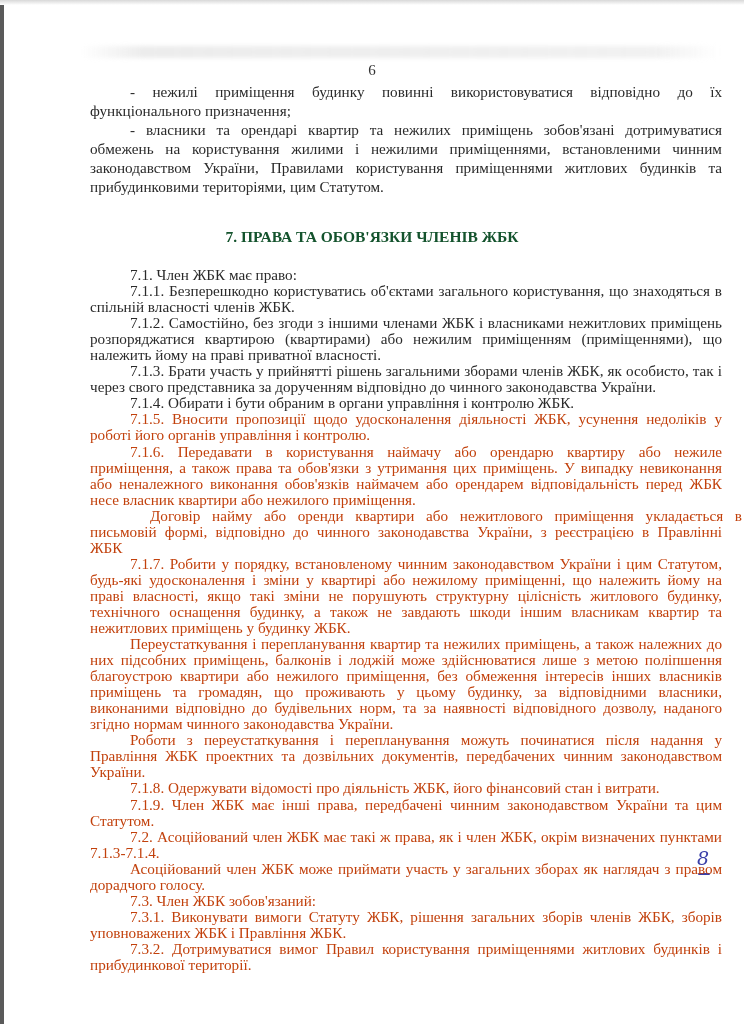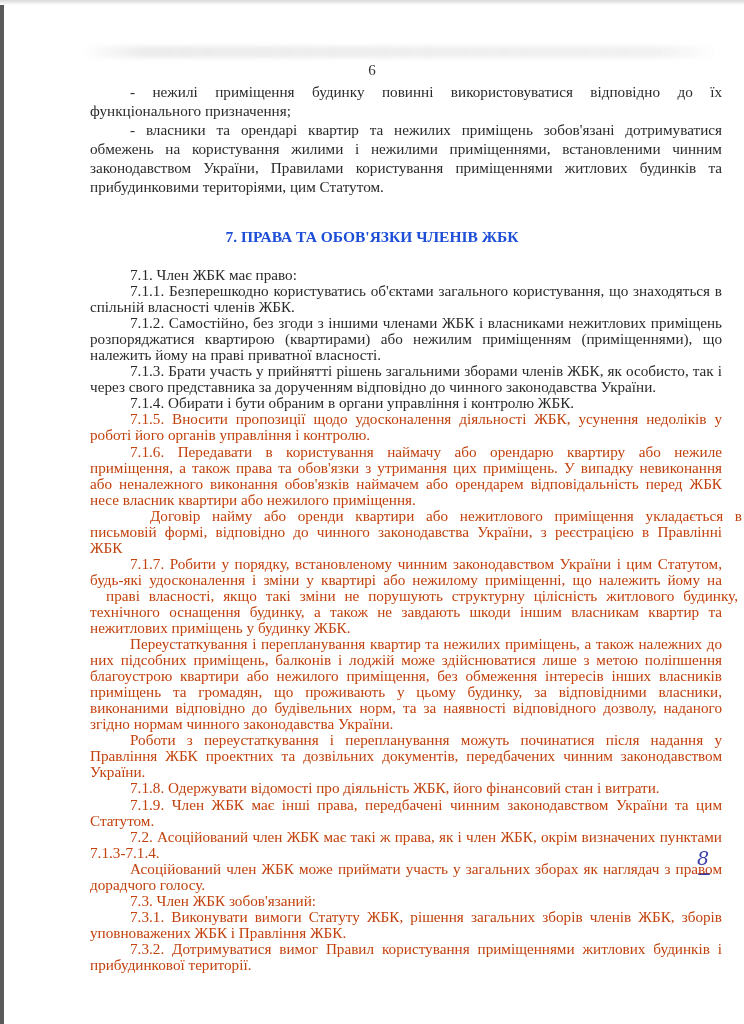--- a/index.html
+++ b/index.html
@@ -32,21 +32,21 @@
     font-size: 15.2px; line-height: 19px; height: 19px;
     white-space: nowrap;
     text-align: justify; text-align-last: justify;
   }
   .line.indent { left: 130px; width: 592px; }
   .line.last { text-align-last: left; }
   .line.bold { font-weight: normal; }
   .line.faint { color: #c2410c; }
   .heading {
     position: absolute; left: 0; width: 744px; top: 228px;
-    text-align: center; font-weight: bold; font-size: 15.5px; color: #1d4ed8;
+    text-align: center; font-weight: bold; font-size: 15.5px; color: #14532d;
   }
   .handwritten-mark {
     position: absolute; left: 697px; top: 849px;
     font-family: "DejaVu Serif", serif; font-style: italic;
     color: #3a3fa8; font-size: 19px; line-height: 19px;
   }
   .handwritten-underline {
     position: absolute; left: 698px; top: 873px; width: 12px; height: 2px;
     background: #3a3fa8; border-radius: 1px;
   }
@@ -89,21 +89,21 @@
 <div class="line last faint" style="top: 425px;">роботі його органів управління і контролю.</div>
 <div class="line indent faint" style="top: 442px;">7.1.6.  Передавати  в  користування  наймачу  або  орендарю  квартиру  або  нежиле</div>
 <div class="line faint" style="top: 458px;">приміщення, а також права та обов'язки з утримання цих приміщень. У випадку невиконання</div>
 <div class="line faint" style="top: 474px;">або неналежного виконання обов'язків наймачем або орендарем відповідальність перед ЖБК</div>
 <div class="line last faint" style="top: 490px;">несе власник квартири або нежилого приміщення.</div>
 <div class="line indent faint" style="top: 506px; margin-left: 20px;">Договір  найму  або  оренди  квартири  або  нежитлового  приміщення  укладається  в</div>
 <div class="line faint" style="top: 522px;">письмовій формі, відповідно до чинного законодавства України, з реєстрацією в Правлінні</div>
 <div class="line last faint" style="top: 538px;">ЖБК</div>
 <div class="line indent faint" style="top: 554px;">7.1.7. Робити у порядку, встановленому чинним законодавством України і цим Статутом,</div>
 <div class="line faint" style="top: 570px;">будь-які удосконалення і зміни у квартирі або нежилому приміщенні, що належить йому на</div>
-<div class="line faint" style="top: 586px; margin-left: 16px;">праві власності, якщо такі зміни не порушують структурну цілісність житлового будинку,</div>
+<div class="line faint" style="top: 586px;">праві власності, якщо такі зміни не порушують структурну цілісність житлового будинку,</div>
 <div class="line faint" style="top: 602px;">технічного оснащення будинку, а також не завдають шкоди іншим власникам квартир та</div>
 <div class="line last faint" style="top: 618px;">нежитлових приміщень у будинку ЖБК.</div>
 <div class="line indent faint" style="top: 634px;">Переустаткування і перепланування квартир та нежилих приміщень, а також належних до</div>
 <div class="line faint" style="top: 650px;">них підсобних приміщень, балконів і лоджій може здійснюватися лише з метою поліпшення</div>
 <div class="line faint" style="top: 666px;">благоустрою квартири або нежилого приміщення, без обмеження інтересів інших власників</div>
 <div class="line faint" style="top: 682px;">приміщень та громадян, що проживають у цьому будинку, за відповідними власники,</div>
 <div class="line faint" style="top: 698px;">виконаними відповідно до будівельних норм, та за наявності відповідного дозволу, наданого</div>
 <div class="line last faint" style="top: 714px;">згідно нормам чинного законодавства України.</div>
 <div class="line indent faint" style="top: 730px;">Роботи  з  переустаткування  і  перепланування  можуть  починатися  після  надання  у</div>
 <div class="line faint" style="top: 746px;">Правління ЖБК проектних та дозвільних документів, передбачених чинним законодавством</div>

